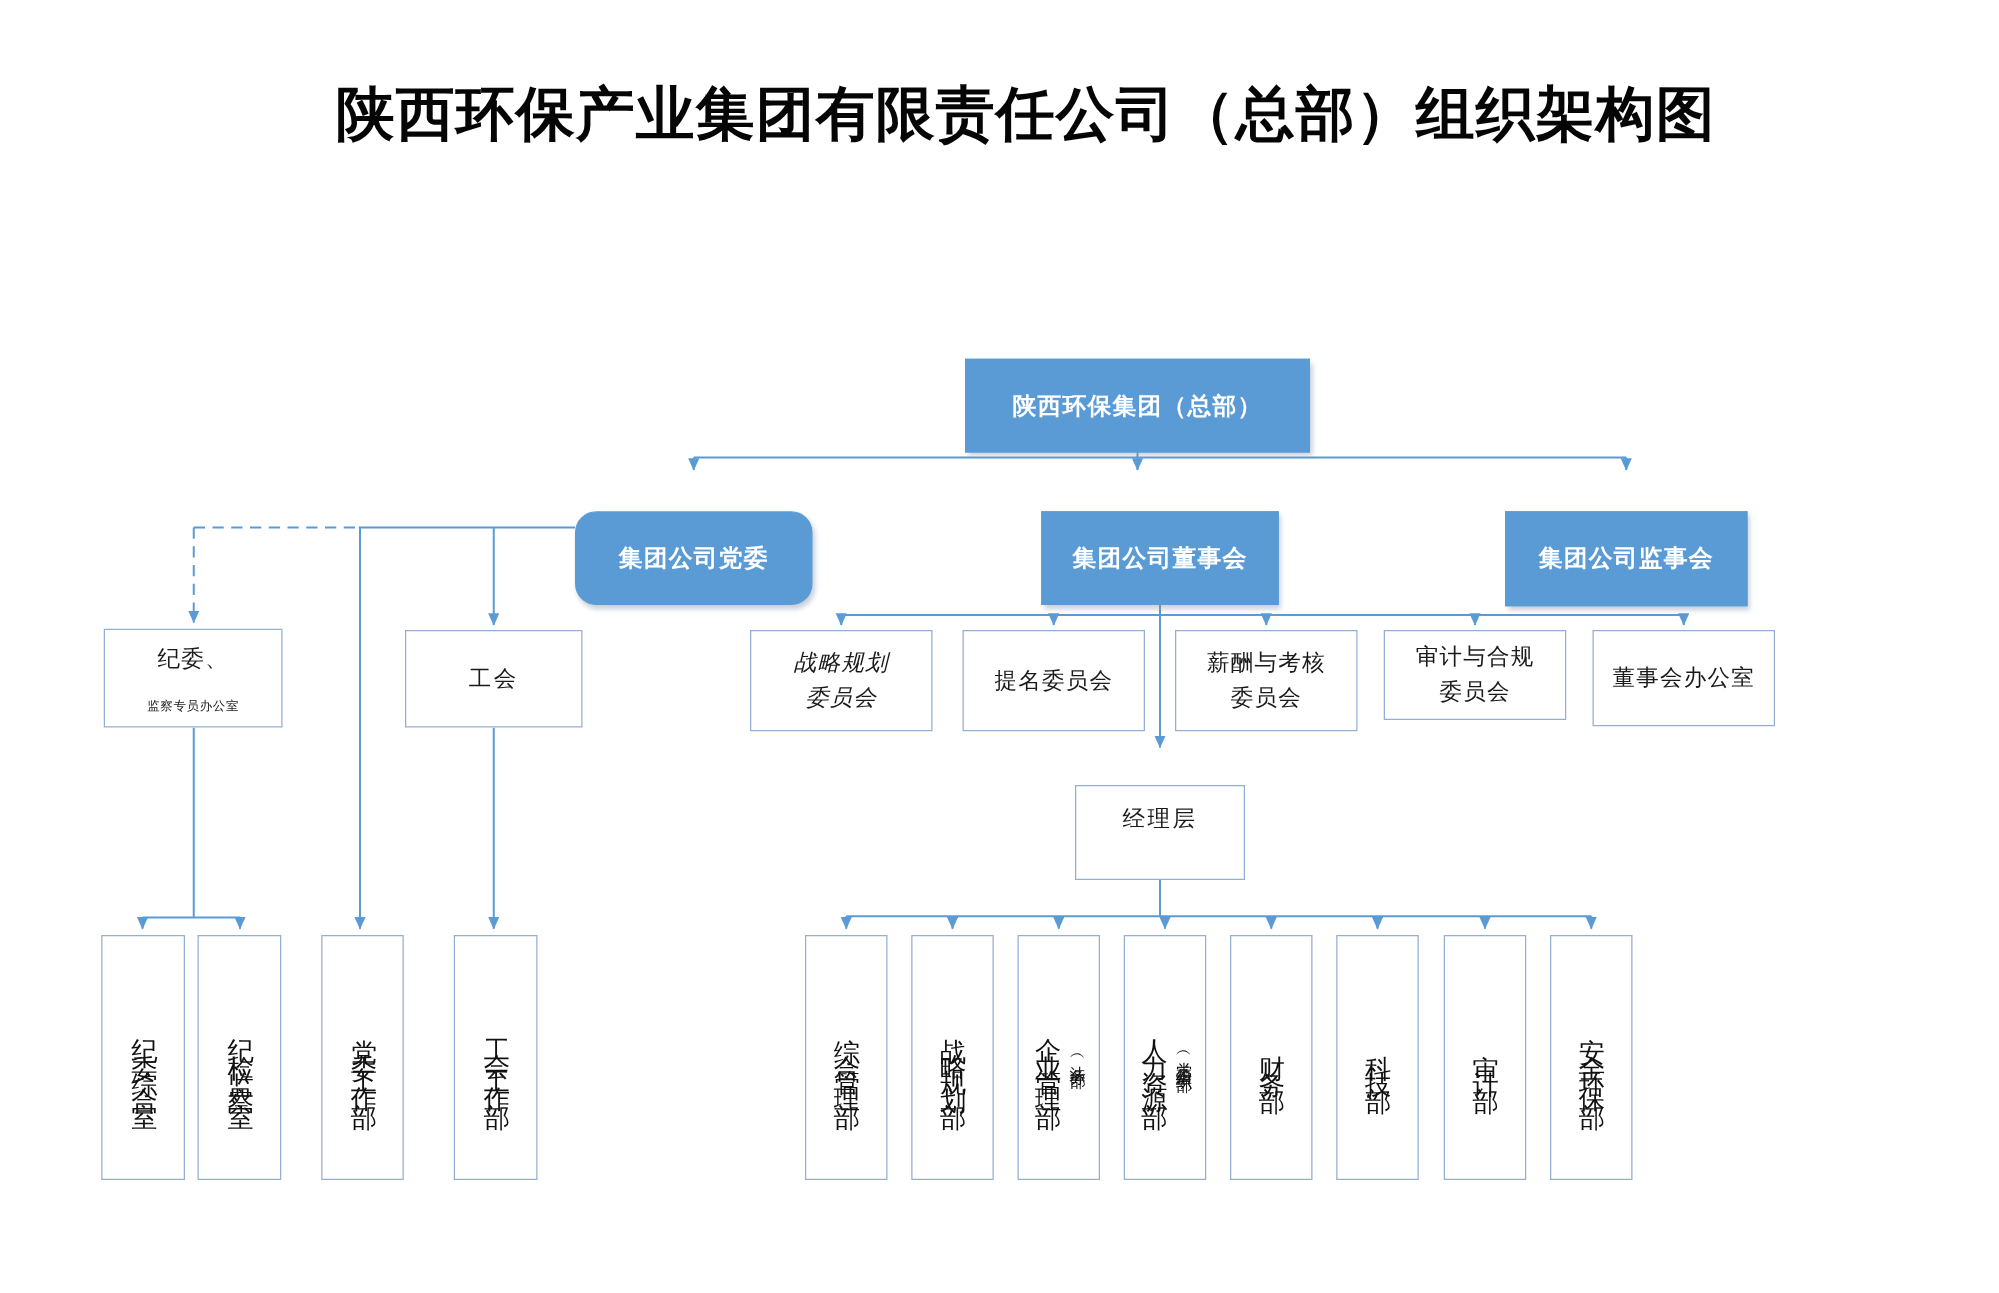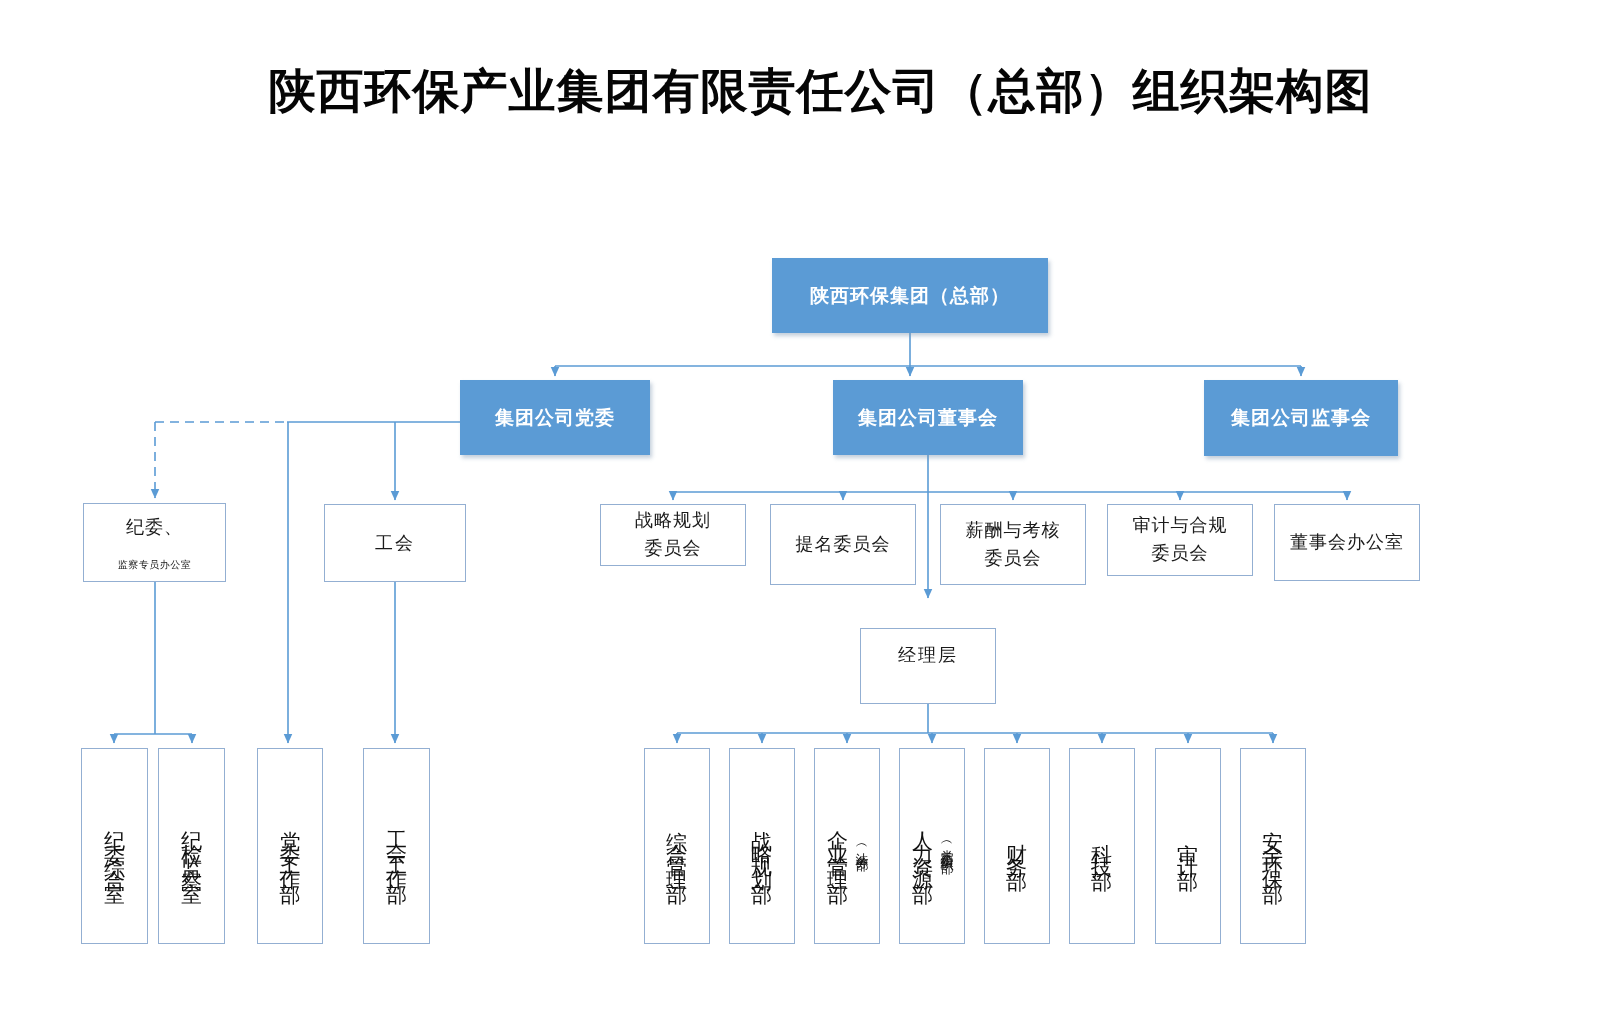--- a/index.html
+++ b/index.html
@@ -22,20 +22,21 @@
   .edge.dashed{stroke-dasharray:9 6;}
 
   
   .node{position:absolute;box-sizing:border-box;z-index:1;
         display:flex;align-items:center;justify-content:center;
         text-align:center;color:#1a1a1a;background:#fff;}
   .node.blue{
     background:#5B9BD5;color:#ffffff;font-weight:bold;font-size:19px;
     letter-spacing:1px;border:1px solid #5B9BD5;
     box-shadow:2px 3px 4px rgba(125,148,175,0.45);
+    margin-top:29px;
   }
   .node.white{border:1px solid #93AFD2;font-size:18px;}
 
   .committee{flex-direction:column;line-height:1.55;font-size:18px;letter-spacing:1px;}
 
   .two-line{flex-direction:column;justify-content:space-between;
             padding:11px 2px 9px 2px;}
   .two-line .l1{font-size:18px;letter-spacing:1px;font-family:Liberation Serif, serif;}
   .two-line .l2{font-size:10px;letter-spacing:0.5px;}
 
@@ -98,39 +99,39 @@
     <line class="edge" x1="1017" y1="733" x2="1017" y2="743" marker-end="url(#arw)"></line>
     <line class="edge" x1="1102" y1="733" x2="1102" y2="743" marker-end="url(#arw)"></line>
     <line class="edge" x1="1188" y1="733" x2="1188" y2="743" marker-end="url(#arw)"></line>
     <line class="edge" x1="1273" y1="733" x2="1273" y2="743" marker-end="url(#arw)"></line>
   </svg>
 
   <div class="node blue" style="left:772px;top:258px;width:276px;height:75px;">
     <span>陕西环保集团（总部）</span>
   </div>
 
-  <div class="node blue" style="left:460px;top:380px;width:190px;height:75px;">
+  <div class="node blue" style="left:460px;top:380px;width:190px;height:75px;border-radius:17px;">
     <span>集团公司党委</span>
   </div>
   <div class="node blue" style="left:833px;top:380px;width:190px;height:75px;">
     <span>集团公司董事会</span>
   </div>
   <div class="node blue" style="left:1204px;top:380px;width:194px;height:76px;">
     <span>集团公司监事会</span>
   </div>
 
   <div class="node white two-line" style="left:83px;top:503px;width:143px;height:79px;">
     <span class="l1">纪委、</span>
     <span class="l2">监察专员办公室</span>
   </div>
   <div class="node white" style="left:324px;top:504px;width:142px;height:78px;letter-spacing:2px;">
     <span>工会</span>
   </div>
 
-  <div class="node white committee" style="left:600px;top:504px;width:146px;height:62px;">
+  <div class="node white committee" style="left:600px;top:504px;width:146px;height:81px;font-style:italic;">
     <span>战略规划</span>
     <span>委员会</span>
   </div>
   <div class="node white committee" style="left:770px;top:504px;width:146px;height:81px;">
     <span>提名委员会</span>
     <span></span>
   </div>
   <div class="node white committee" style="left:940px;top:504px;width:146px;height:81px;">
     <span>薪酬与考核</span>
     <span>委员会</span>

